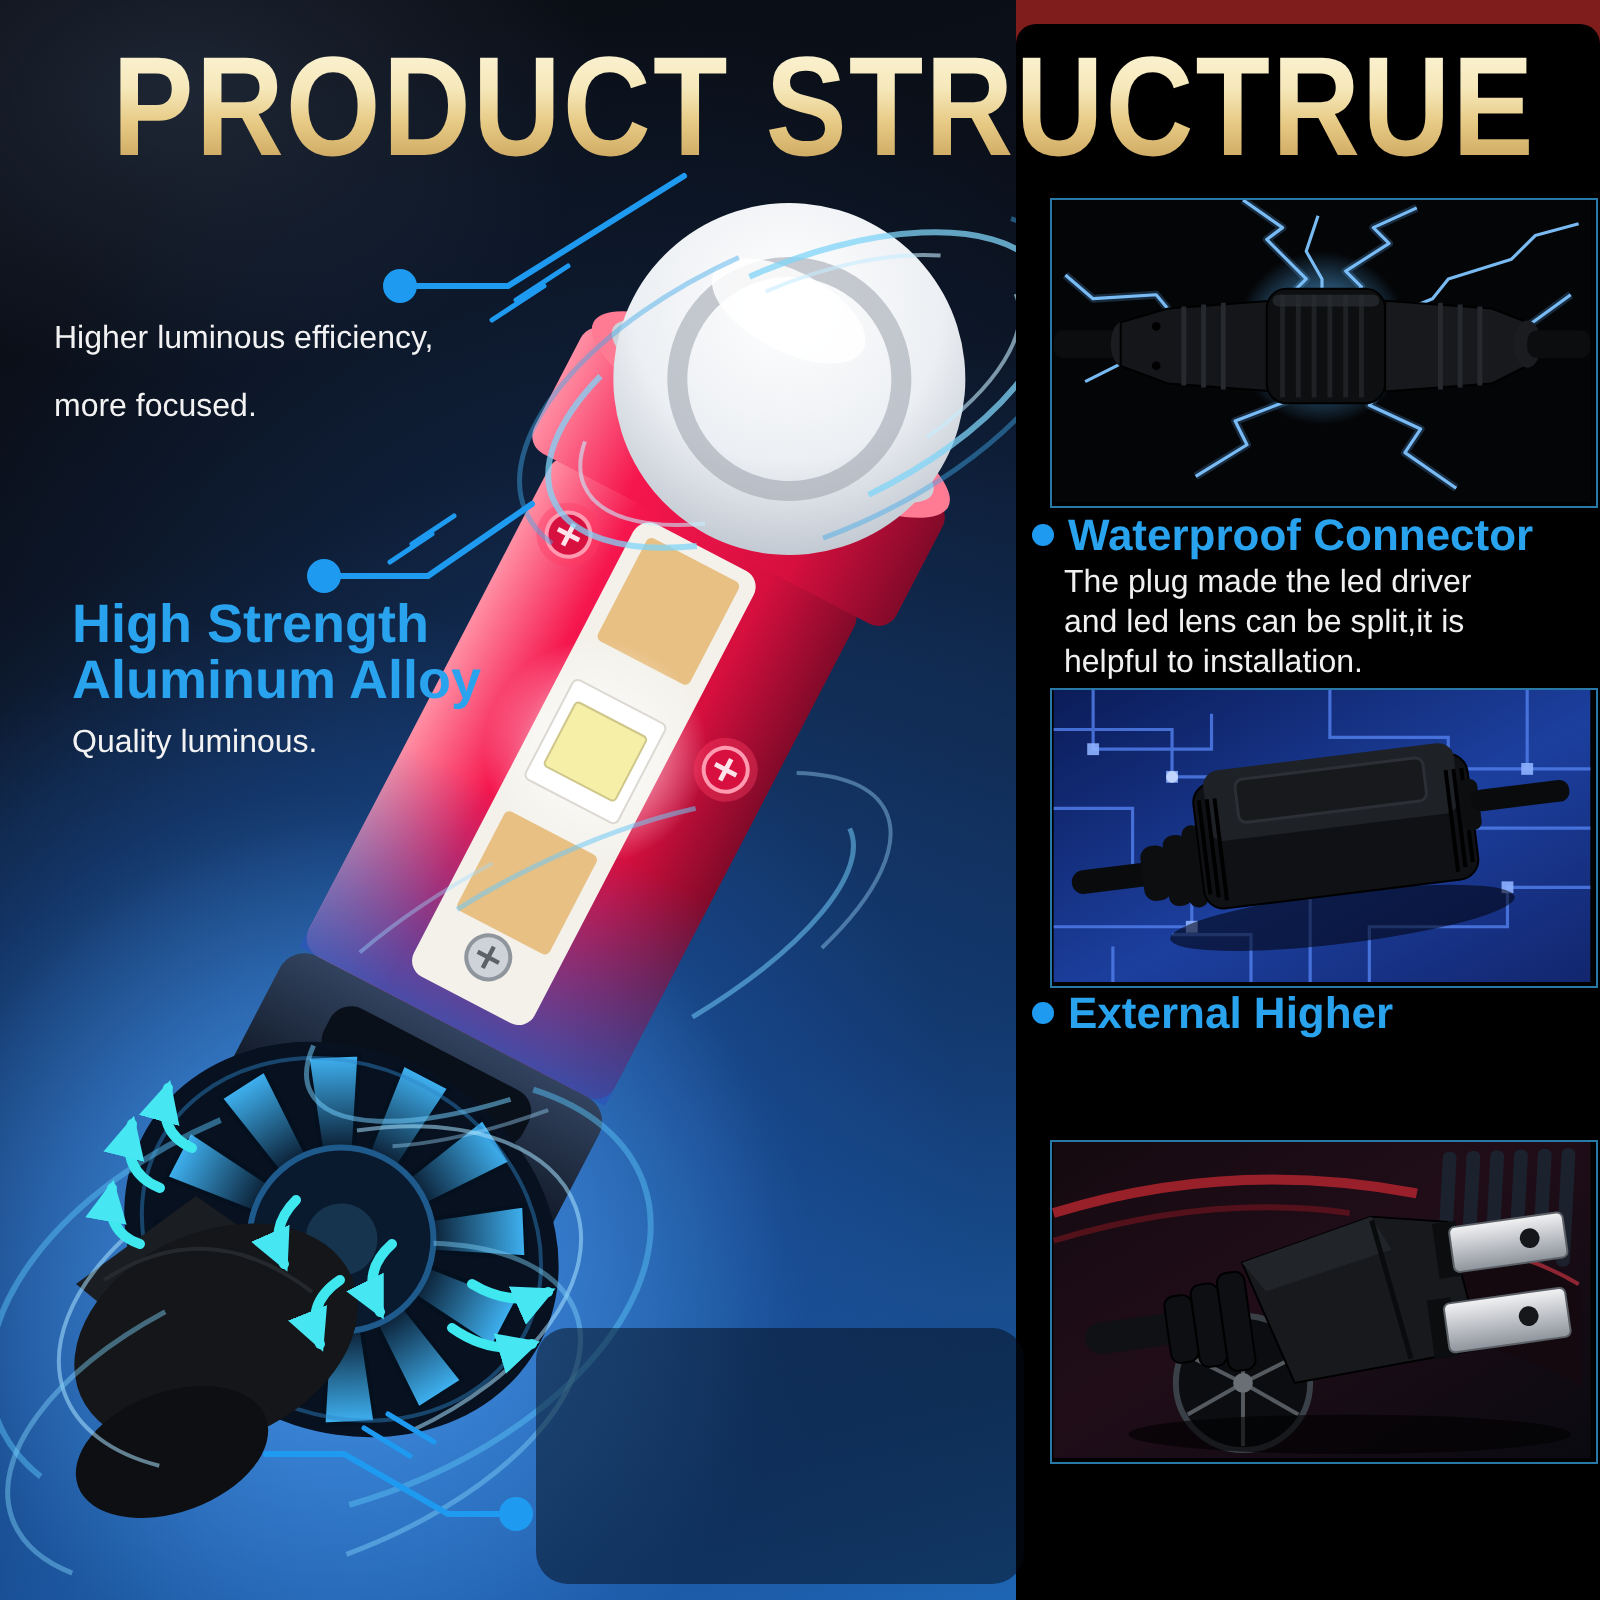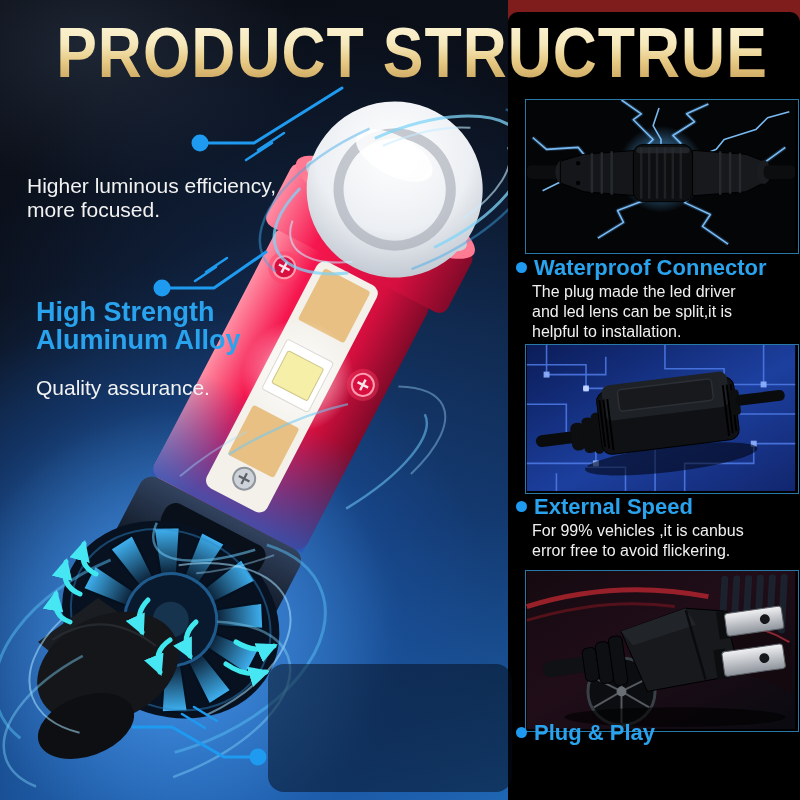--- a/index.html
+++ b/index.html
@@ -15,21 +15,21 @@
   .scene svg{position:absolute;left:0;top:0;}
   
   .title{position:absolute;left:0;right:0;top:16px;z-index:9;text-align:center;white-space:nowrap;
     font-weight:bold;font-size:61px;letter-spacing:1px;line-height:64px;
     transform:scale(1.0,1.16);transform-origin:center top;
     background:linear-gradient(180deg,#fdf7de 0%,#f6e8ba 38%,#e6c983 62%,#c09750 100%);
     -webkit-background-clip:text;background-clip:text;color:transparent;}
   
   .ann{position:absolute;z-index:7;}
   .ann .head{color:#29a3ee;font-weight:bold;font-size:27px;line-height:28px;white-space:pre-line;}
-  .ann .btxt{color:#f2f2f2;font-size:21px;line-height:24px;white-space:pre-line;margin-top:22px;}
+  .ann .btxt{color:#f2f2f2;font-size:16px;line-height:34px;white-space:pre-line;margin-top:1px;}
   .ann1{left:27px;top:152px;}
   .ann2{left:36px;top:298px;}
   .ann3{left:285px;top:678px;}
   .note-bg{position:absolute;left:268px;top:664px;width:244px;height:128px;z-index:6;
     background:rgba(4,10,22,.50);border-radius:16px;}
   .leaders{position:absolute;left:0;top:0;z-index:5;pointer-events:none;}
   
   .rightcol{position:absolute;left:508px;top:12px;width:292px;height:800px;background:#000;border-radius:10px;}
   .panel{position:absolute;left:17px;width:272px;background:#000;border:1px solid #2878a8;overflow:hidden;}
   .p1{top:87px;height:153px;}
@@ -200,21 +200,21 @@
 
   <div class="title">PRODUCT STRUCTRUE</div>
 
   <div class="ann ann1">
     <div class="btxt">Higher luminous efficiency,
 more focused.</div>
   </div>
   <div class="ann ann2">
     <div class="head">High Strength
 Aluminum Alloy</div>
-    <div class="btxt">Quality assurance.</div>
+    <div class="btxt">Quality luminous.</div>
   </div>
   <div class="note-bg"></div>
 
   <div class="rightcol">
 
     <div class="panel p1">
       <svg width="270" height="151" viewBox="0 0 272 153">
         <defs>
           <radialGradient id="flashG" cx="50%" cy="50%" r="50%">
             <stop offset="0%" stop-color="#eaf6ff" stop-opacity=".95"></stop>
@@ -320,24 +320,22 @@
           <path d="M203,48 V100 M207,48 V98 M211,48 V96" stroke="#000" stroke-width="2"></path>
           <rect x="208" y="54" width="10" height="26" rx="4" fill="#0d0e10"></rect>
           <rect x="214" y="60" width="50" height="11" rx="5" fill="#0a0b0d"></rect>
         </g>
       </svg>
     </div>
 
     <div class="sec s2">
       <div class="hrow">
         <span class="bullet"></span>
-        <span class="head">External Speed</span>
+        <span class="head">External Higher</span>
       </div>
-      <div class="btxt">For 99% vehicles ,it is canbus
-error free to avoid flickering.</div>
     </div>
 
     <div class="panel p3">
       <svg width="270" height="158" viewBox="0 0 272 160">
         <defs>
           <linearGradient id="carG" x1="0" y1="0" x2="1" y2="1">
             <stop offset="0%" stop-color="#150a10"></stop>
               <stop offset="45%" stop-color="#200d18"></stop>
             <stop offset="100%" stop-color="#0a0a10"></stop>
           </linearGradient>
@@ -373,20 +371,16 @@
           <rect x="206" y="55" width="58" height="23" rx="3" fill="url(#metalG)" stroke="#5c6168"></rect>
           <circle cx="246" cy="66" r="5" fill="#15171a"></circle>
           <rect x="190" y="90" width="12" height="30" fill="#0c0d0f"></rect>
           <rect x="198" y="93" width="62" height="25" rx="3" fill="url(#metalG)" stroke="#5c6168"></rect>
           <circle cx="240" cy="105" r="5" fill="#15171a"></circle>
         </g>
       </svg>
     </div>
 
     <div class="sec s3">
-      <div class="hrow">
-        <span class="bullet"></span>
-        <span class="head">Plug &amp; Play</span>
-      </div>
     </div>
 
   </div>
 </div>
 
 </body></html>

